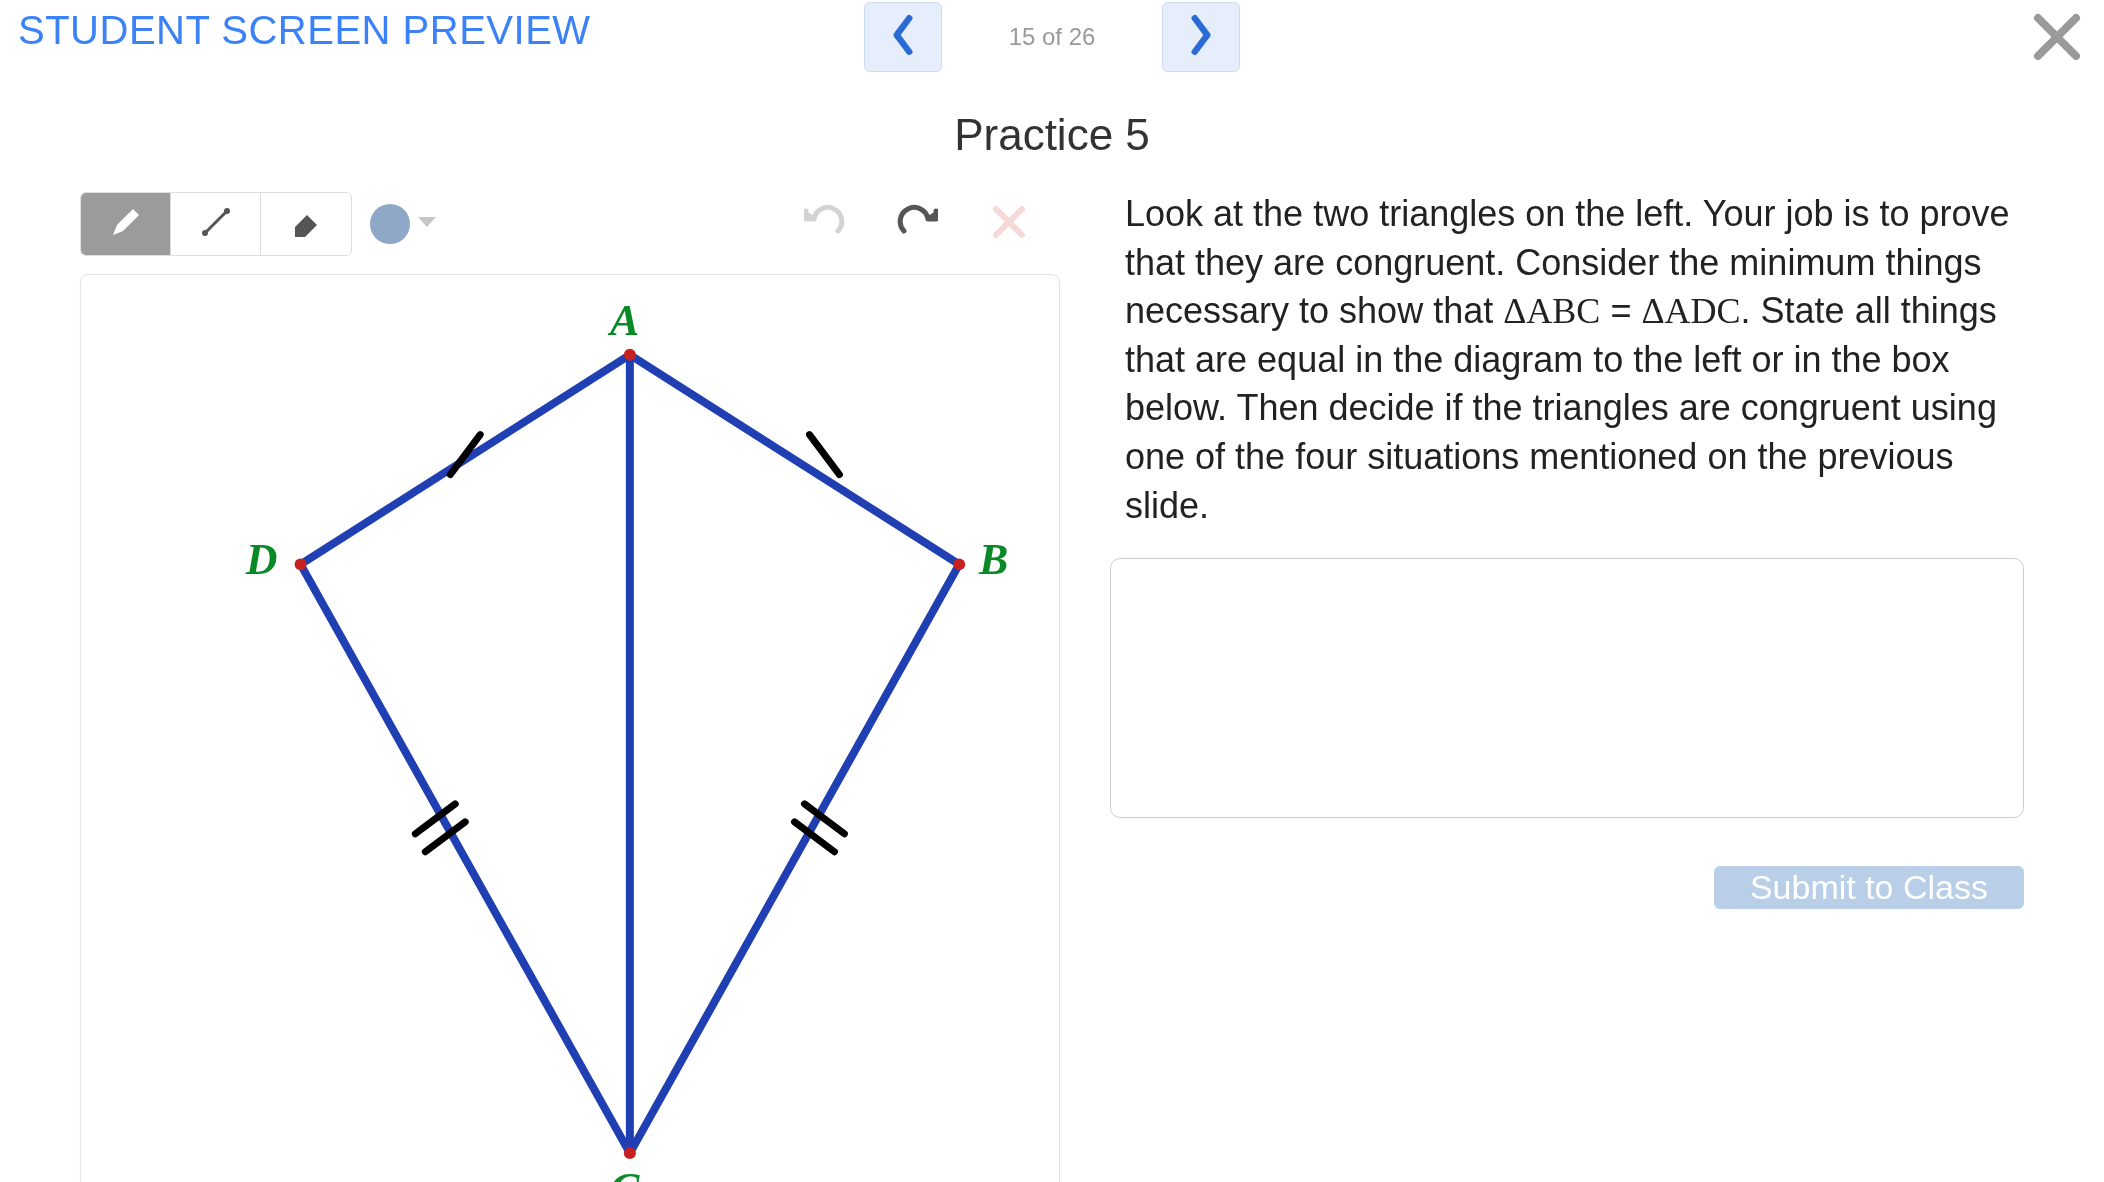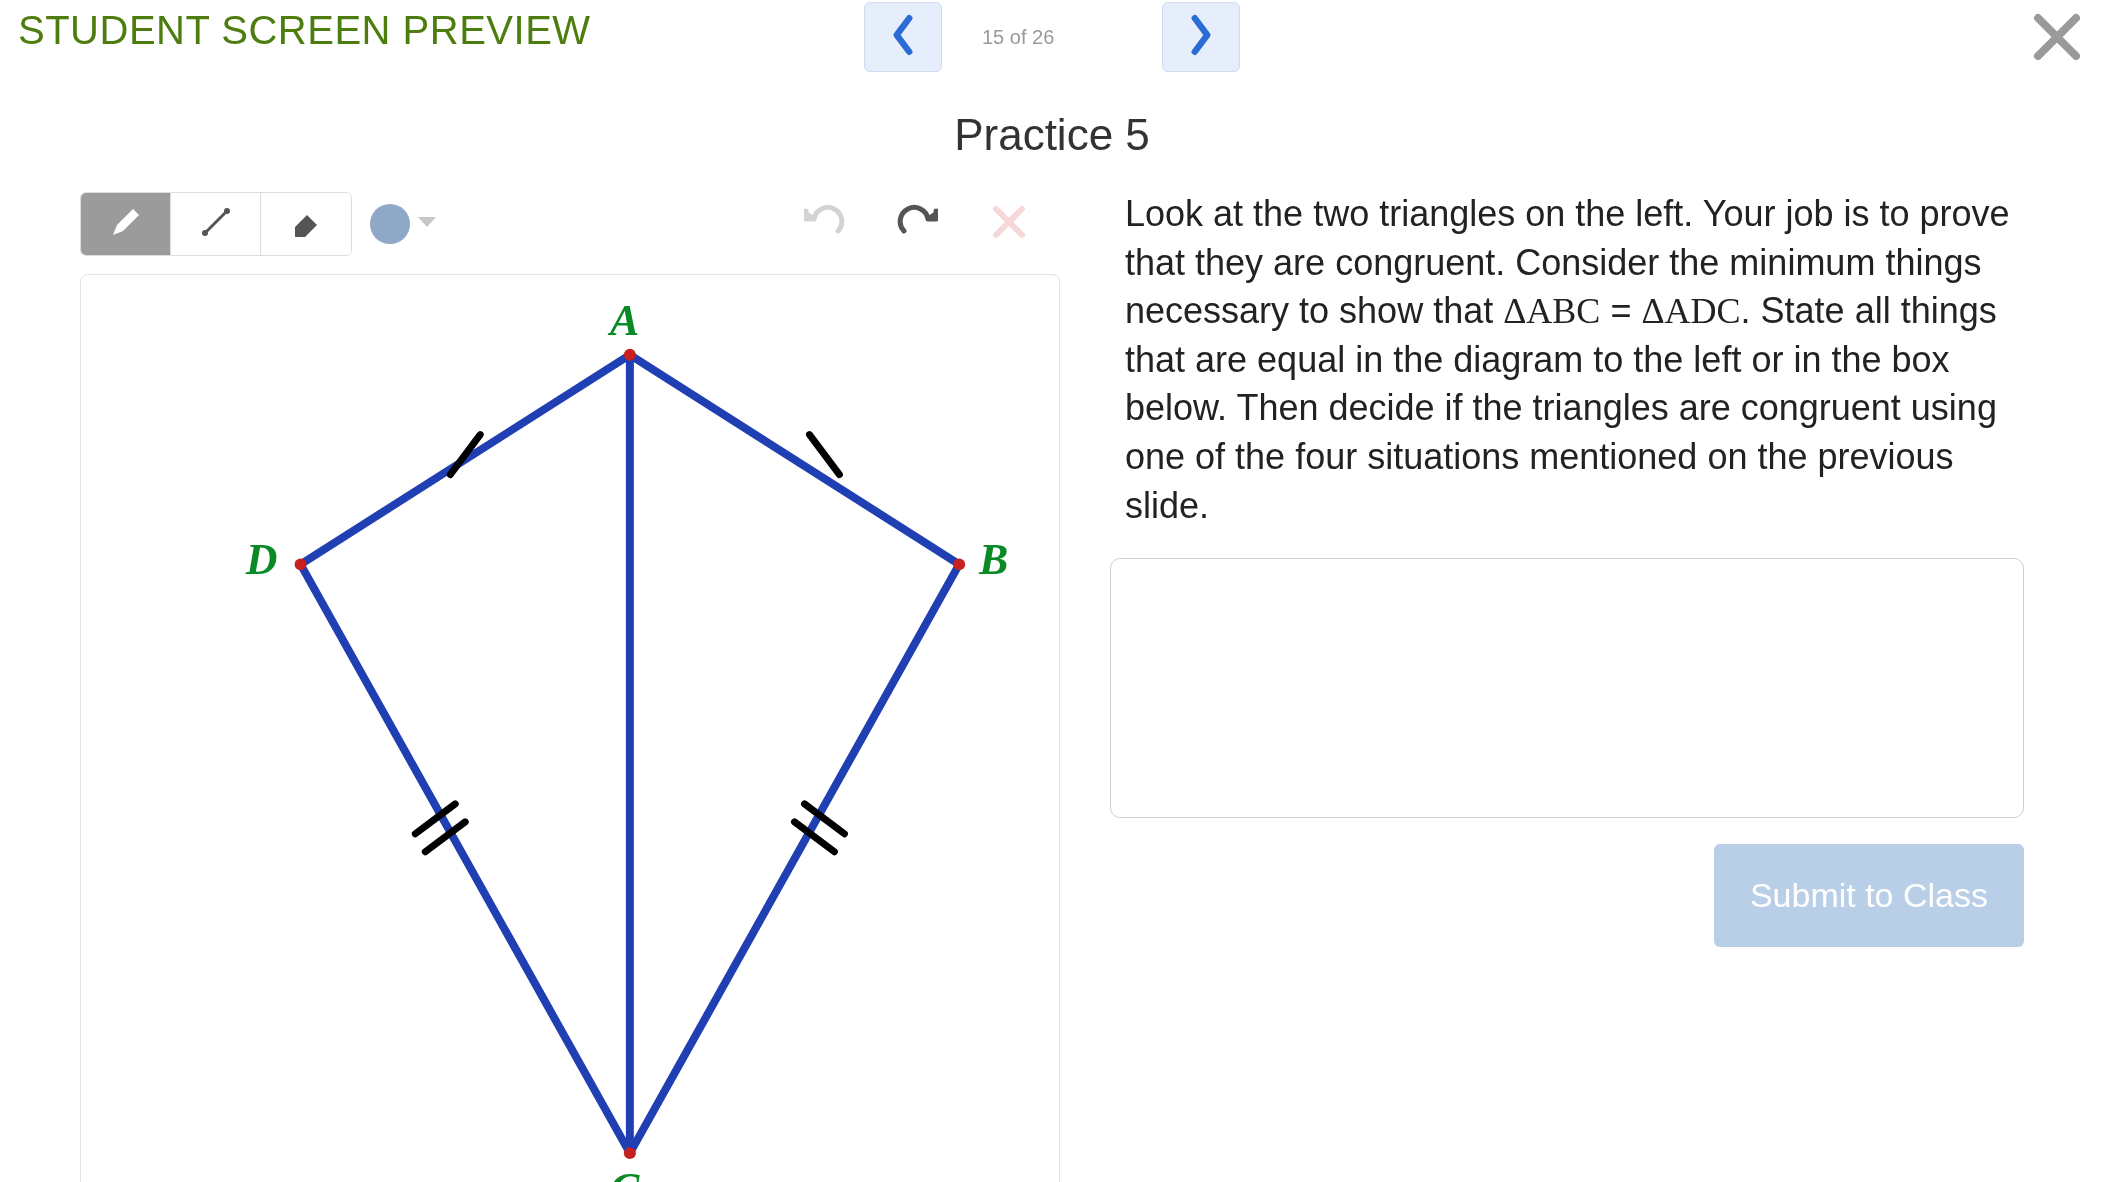--- a/index.html
+++ b/index.html
@@ -1,25 +1,25 @@
 <!DOCTYPE html>
 <html><head>
 <meta charset="utf-8">
 <style>
   * { box-sizing: border-box; margin: 0; padding: 0; }
   html, body { width: 100%; height: 100%; font-family: "Helvetica Neue", Arial, sans-serif; background: #fff; color: #333; }
   body { width: 2104px; height: 1182px; position: relative; overflow: hidden; }
 
   
   .header { position: relative; height: 80px; width: 100%; }
-  .preview-label { position: absolute; left: 18px; top: 8px; font-size: 40px; color: #4d7c0f; font-weight: 400; letter-spacing: 0.5px; }
+  .preview-label { position: absolute; left: 18px; top: 8px; font-size: 40px; color: #3b82f6; font-weight: 400; letter-spacing: 0.5px; }
   .pager { position: absolute; left: 50%; top: 2px; transform: translateX(-50%); display: flex; align-items: center; gap: 40px; }
   .nav-btn { width: 78px; height: 70px; background: #e6eefb; border: 1px solid #cddbf3; border-radius: 6px; display: flex; align-items: center; justify-content: center; cursor: pointer; }
   .nav-btn svg { width: 28px; height: 42px; }
-  .page-count { font-size: 20px; color: #9a9a9a; min-width: 140px; }
+  .page-count { font-size: 24px; color: #9a9a9a; min-width: 140px; text-align: center; }
   .close-btn { position: absolute; right: 20px; top: 10px; cursor: pointer; }
   .close-btn svg { width: 54px; height: 54px; }
 
   
   .slide-title { text-align: center; font-size: 44px; color: #333; font-weight: 400; margin-top: 30px; }
 
   
   .content { display: flex; padding: 30px 40px 0 80px; gap: 50px; }
 
   
@@ -40,21 +40,21 @@
 
   .canvas-card { margin-top: 16px; width: 100%; height: 940px; border: 1px solid #e3e3e3; border-radius: 8px; background: #fff; box-shadow: 0 1px 2px rgba(0,0,0,0.05); position: relative; }
 
   
   .right-col { flex: 1; padding-right: 40px; }
   .instructions { font-size: 36px; line-height: 1.35; color: #222; margin-left: 15px; }
   .instructions .math { font-family: "Times New Roman", serif; font-style: italic; }
   .instructions .delta { font-style: normal; }
   .answer-box { margin-top: 28px; width: 100%; height: 260px; border: 1px solid #cfcfcf; border-radius: 10px; padding: 16px; font-size: 30px; font-family: inherit; resize: none; outline: none; }
   .submit-row { display: flex; justify-content: flex-end; margin-top: 22px; }
-  .submit-btn { background: #b9cfe8; color: #fff; font-size: 34px; padding: 32px 36px; border: none; border-radius: 6px; cursor: pointer; }
+  .submit-btn { background: #b9cfe8; color: #fff; font-size: 34px; padding: 2px 36px; border: none; border-radius: 6px; cursor: pointer; margin-top: 22px; }
 
   
   .diagram-svg { position: absolute; left: 0; top: 0; width: 100%; height: 100%; }
   .vertex-label { font-family: "Times New Roman", serif; font-style: italic; font-size: 44px; fill: #0a8a26; font-weight: 600; }
 </style>
 </head>
 <body>
 
 <div class="header">
   <div class="preview-label">STUDENT SCREEN PREVIEW</div>

